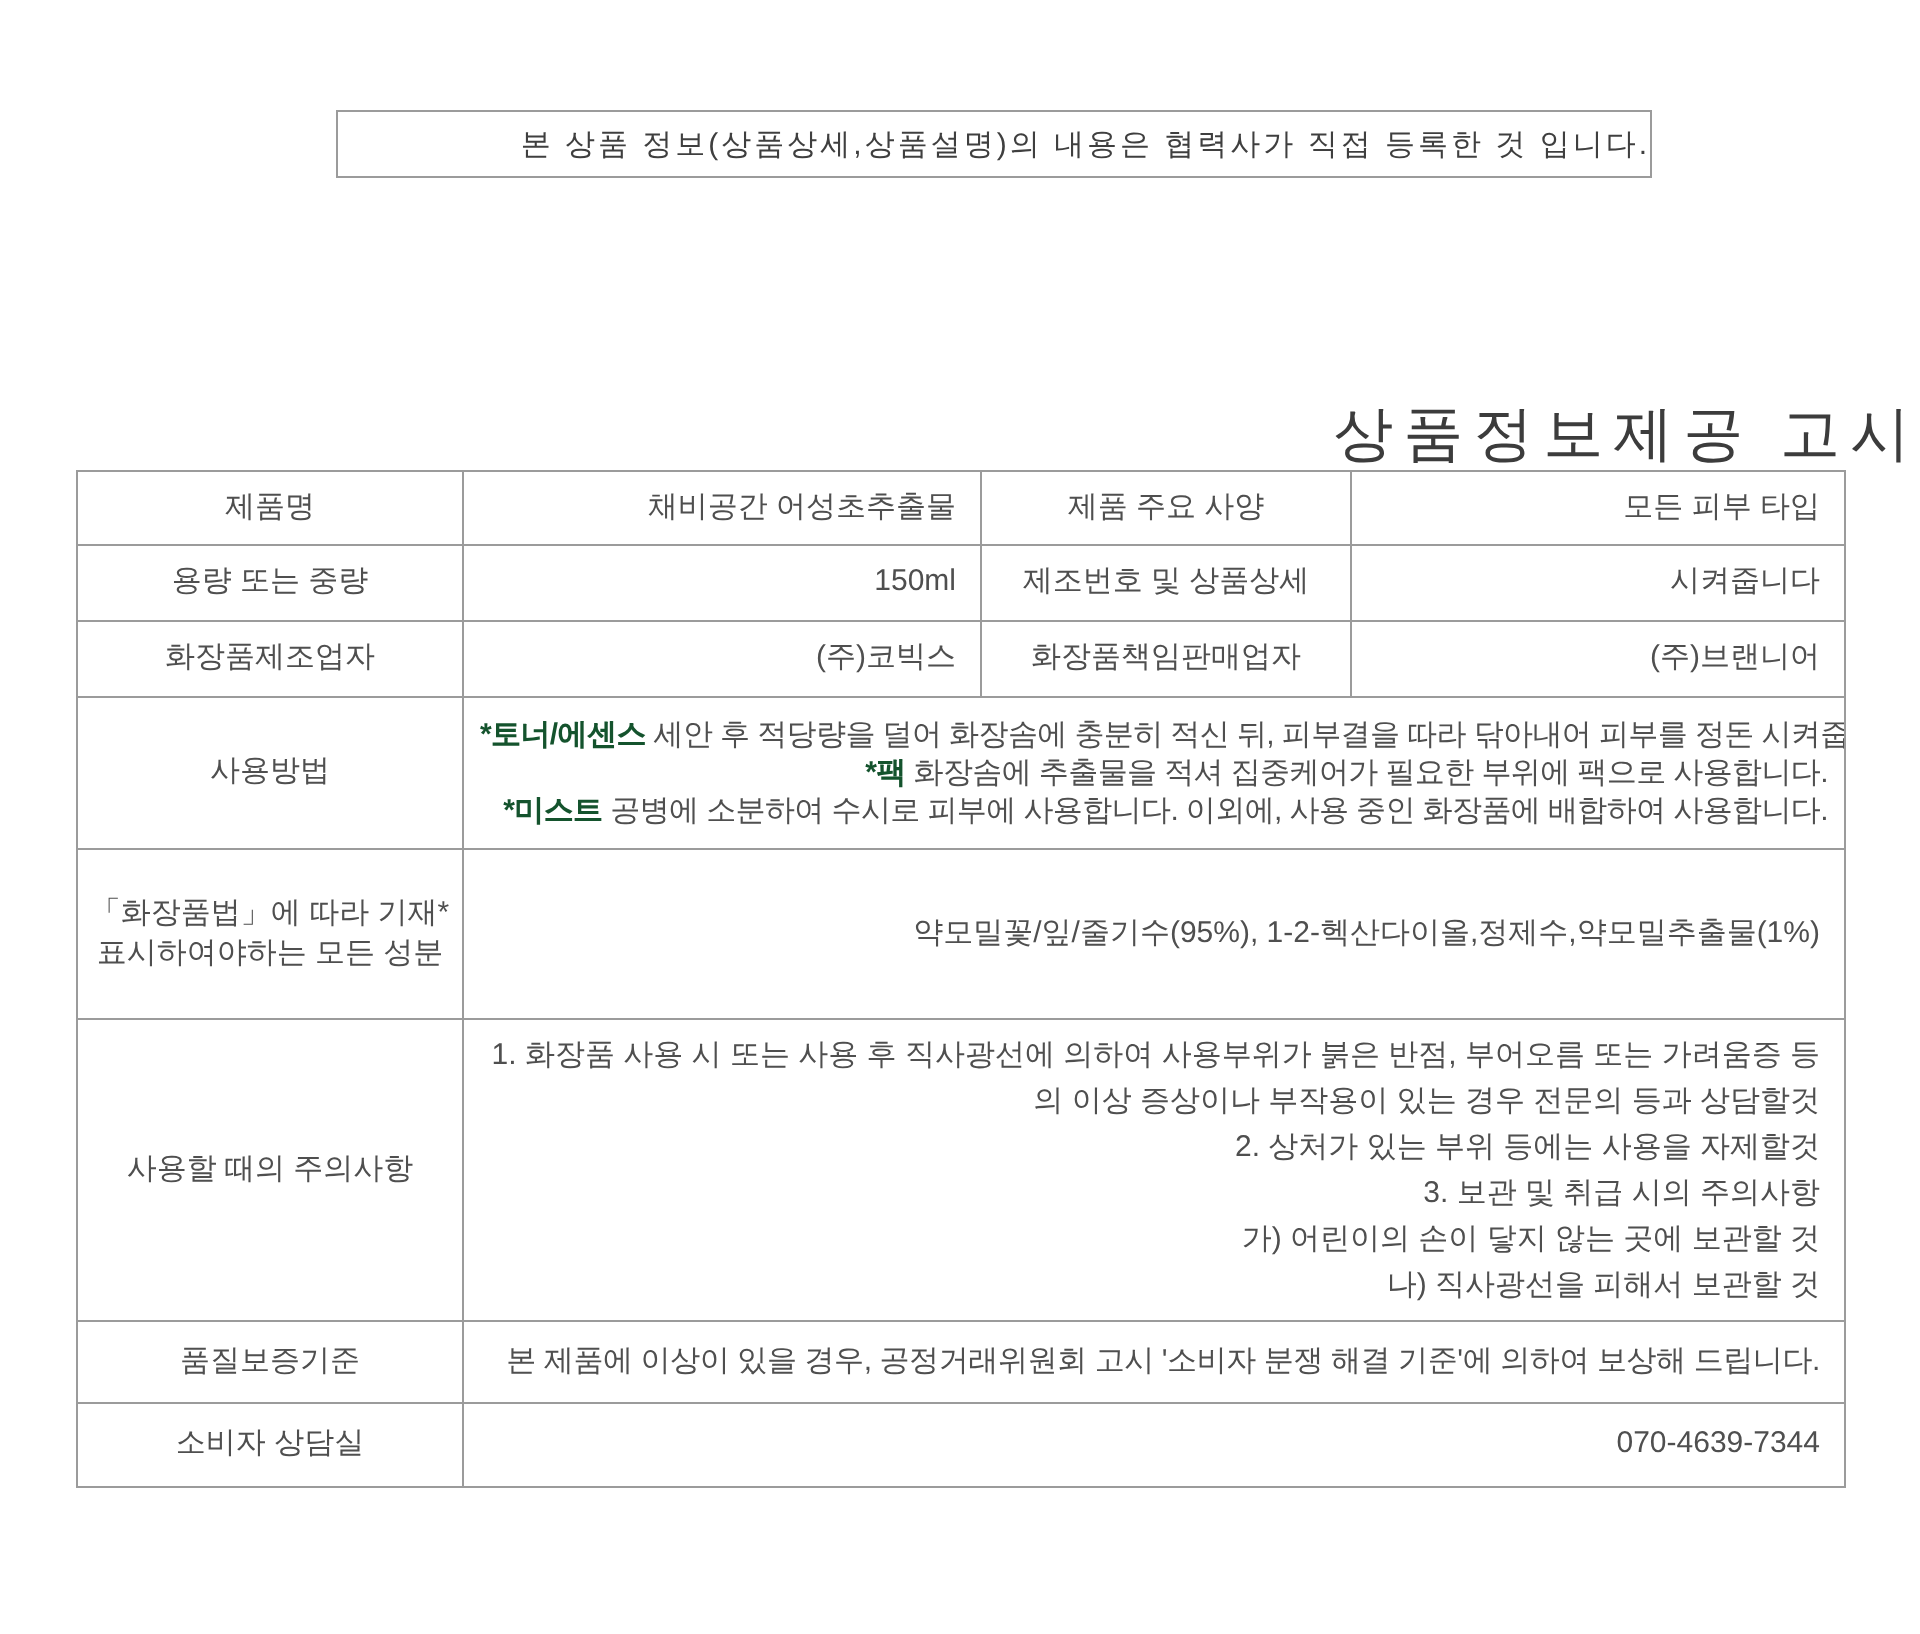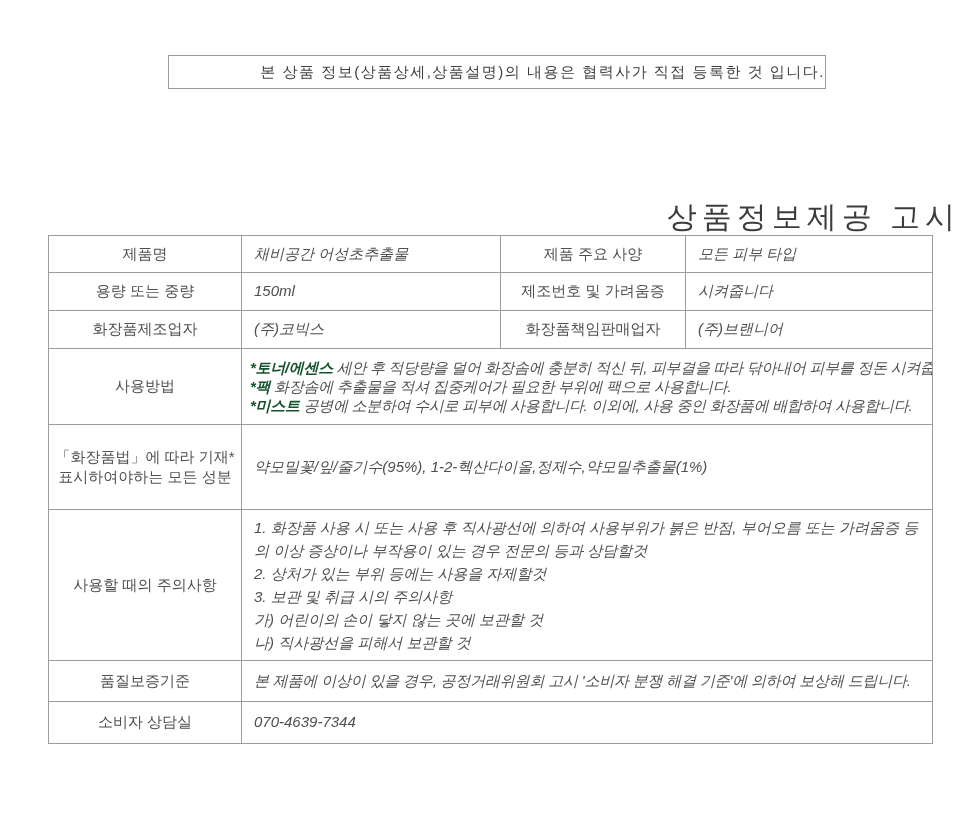--- a/index.html
+++ b/index.html
@@ -41,45 +41,44 @@
     width: 960px;
     text-align: right;
     font-size: 30px;
     font-weight: normal;
     letter-spacing: 5px;
     color: #3c3c3c;
     margin-top: 24px;
   }
   table.info-table {
     position: absolute;
-    left: 48px;
+    left: 38px;
     top: 235px;
     width: 884px;
     border-collapse: collapse;
     table-layout: fixed;
   }
   table.info-table td {
     border: 1px solid #9b9b9b;
     font-size: 15px;
     color: #4f4f4f;
     vertical-align: middle;
     box-sizing: border-box;
     overflow: hidden;
   }
   td.lbl {
     text-align: center;
     padding: 2px 6px;
     line-height: 1.35;
     color: #4a4a4a;
   }
   td.val {
-    text-align: left;
+    text-align: right;
     padding: 4px 12px;
     line-height: 1.35;
-    font-style: italic;
   }
   tr.r1 { height: 37px; }
   tr.r2 { height: 38px; }
   tr.r3 { height: 49px; }
   tr.r4 { height: 38px; }
   tr.r5 { height: 76px; }
   tr.r6 { height: 85px; margin-left: 16px; }
   tr.r7 { height: 146px; }
   tr.r8 { height: 41px; }
   tr.r9 { height: 42px; }
@@ -119,21 +118,21 @@
     <tbody>
       <tr class="r1">
         <td class="lbl">제품명</td>
         <td class="val">채비공간 어성초추출물</td>
         <td class="lbl">제품 주요 사양</td>
         <td class="val">모든 피부 타입</td>
       </tr>
       <tr class="r2">
         <td class="lbl">용량 또는 중량</td>
         <td class="val">150ml</td>
-        <td class="lbl">제조번호 및 가려움증</td>
+        <td class="lbl">제조번호 및 상품상세</td>
         <td class="val">시켜줍니다</td>
       </tr>
       <tr class="r4">
         <td class="lbl">화장품제조업자</td>
         <td class="val">(주)코빅스</td>
         <td class="lbl">화장품책임판매업자</td>
         <td class="val">(주)브랜니어</td>
       </tr>
       <tr class="r5">
         <td class="lbl">사용방법</td>

